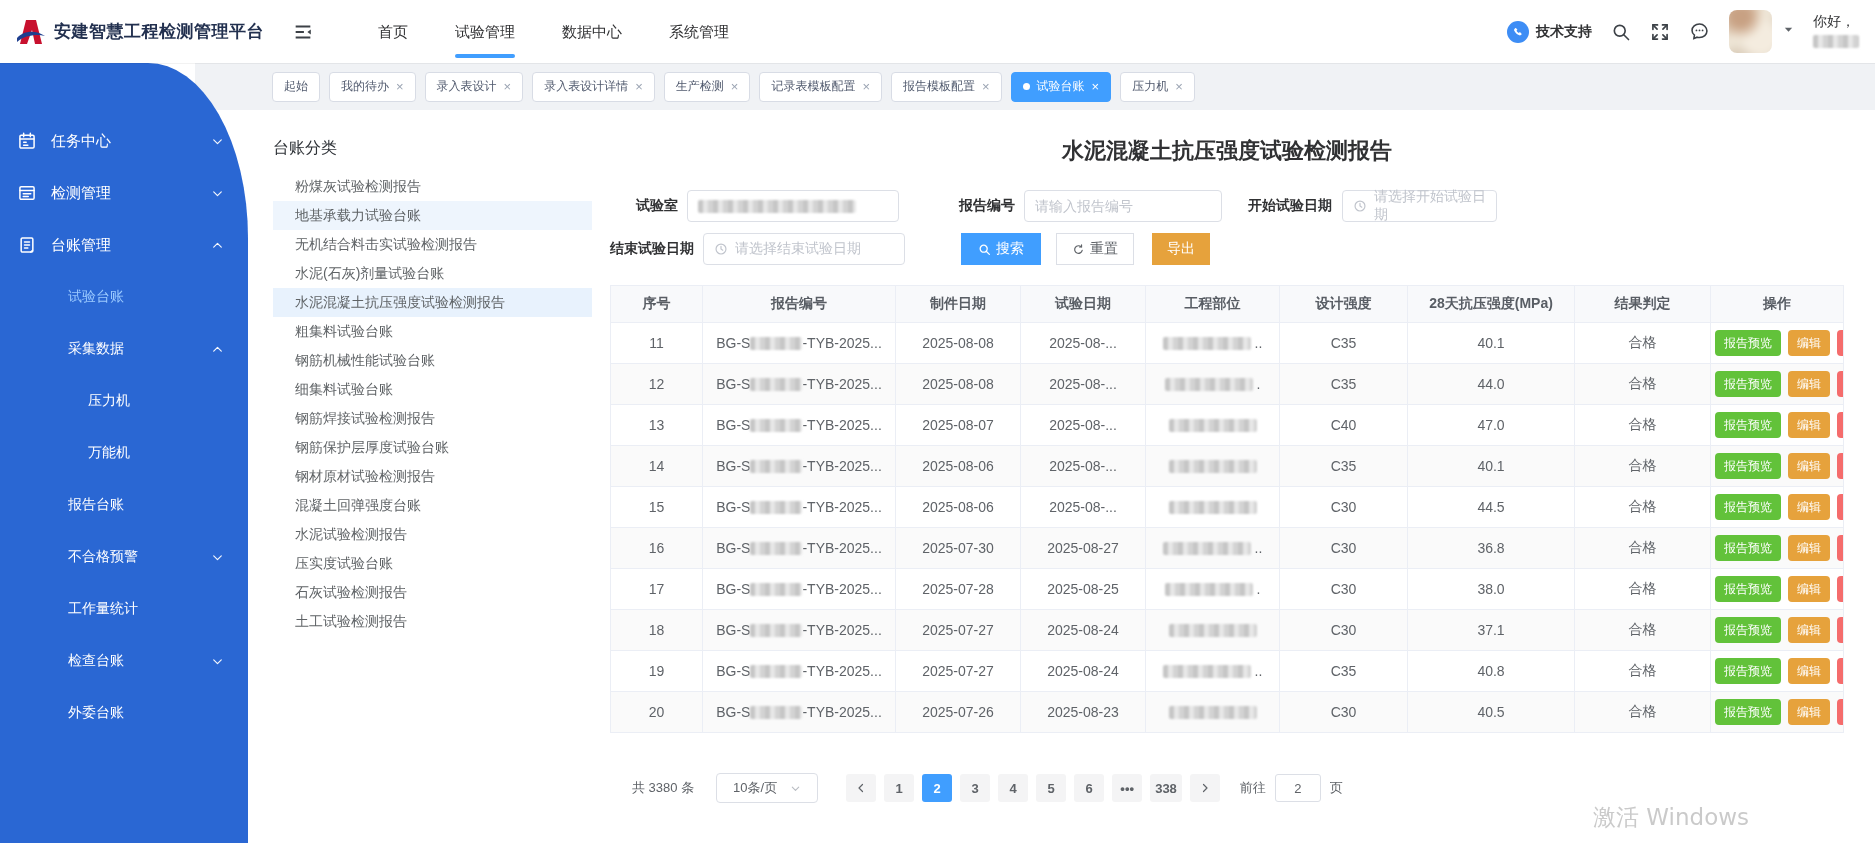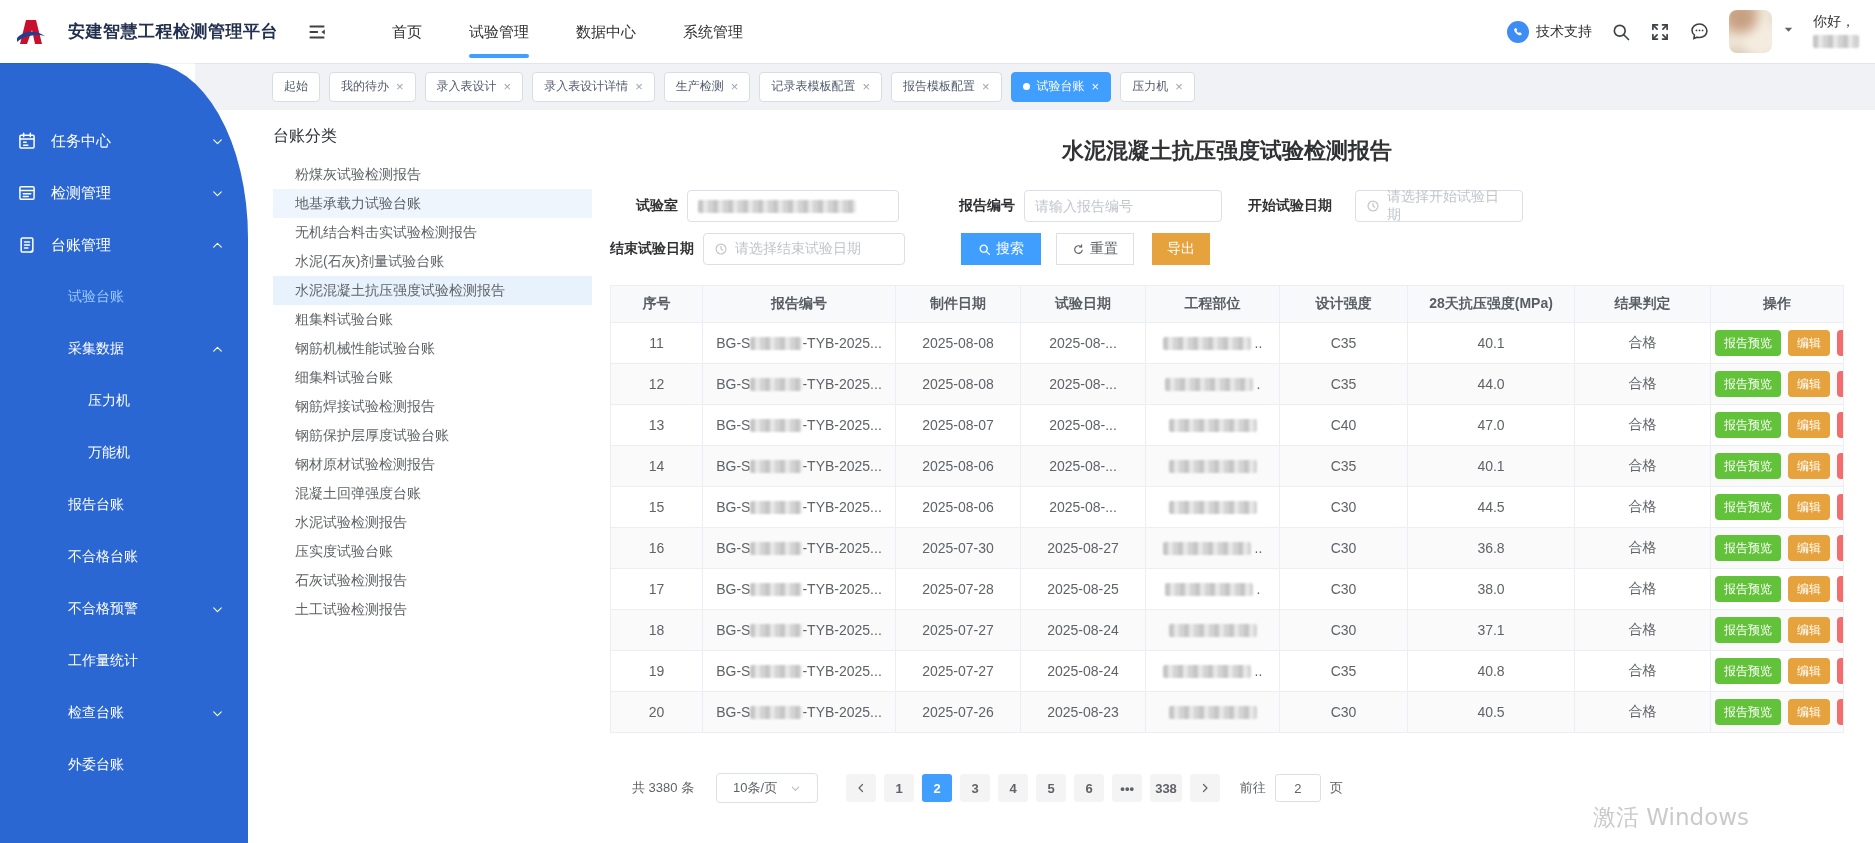--- a/index.html
+++ b/index.html
@@ -4,28 +4,28 @@
 <style>
   * { margin:0; padding:0; box-sizing:border-box; }
   html,body { width:1875px; height:843px; }
   body { position:relative; overflow:hidden; background:#fff;
          font-family:"Liberation Sans","DejaVu Sans",sans-serif; color:#303133; }
 
   
   .hdr { position:absolute; top:0; left:0; right:0; height:63px; background:#fff; z-index:6;
          display:flex; align-items:center; box-shadow:0 1px 0 rgba(0,0,0,.05); }
   .logo { margin-left:12px; display:flex; align-items:center; }
-  .app-title { font-size:17px; font-weight:bold; color:#22304f; margin-left:20px; letter-spacing:.5px; }
+  .app-title { font-size:17px; font-weight:bold; color:#22304f; margin-left:6px; letter-spacing:.5px; }
   .collapse { margin-left:28px; color:#3c4147; display:flex; cursor:pointer; }
   .nav { display:flex; margin-left:64px; gap:47px; height:63px; }
   .nav-item { font-size:15px; color:#303133; line-height:63px; position:relative; cursor:pointer; white-space:nowrap; }
   .nav-item.active::after { content:""; position:absolute; left:0; right:0; bottom:5px; height:4px;
                             border-radius:2px; background:#409eff; }
   .h-right { margin-left:auto; display:flex; align-items:center; margin-right:16px; gap:19px; }
-  .support { display:flex; align-items:center; gap:7px; font-size:14px; color:#303133; cursor:pointer; }
+  .support { display:flex; align-items:center; gap:7px; font-size:14px; color:#303133; cursor:pointer;font-weight:bold; }
   .phone-badge { width:22px; height:22px; border-radius:50%; background:#3d8df5; display:flex;
                  align-items:center; justify-content:center; }
   .h-icon { color:#3c4147; display:flex; cursor:pointer; }
   .avatar-wrap { width:43px; height:43px; border-radius:8px; overflow:hidden; position:relative; cursor:pointer; }
   .avatar-blur { position:absolute; inset:-5px; filter:blur(3px);
       background:
         radial-gradient(circle at 32% 22%, #c8a183 0 16%, rgba(0,0,0,0) 42%),
         radial-gradient(circle at 68% 62%, #f4ecdf 0 30%, rgba(0,0,0,0) 62%),
         linear-gradient(140deg,#d9c5ad,#efe7d8 45%,#b9a288 78%,#e7ddcc); }
   .caret { color:#5f6368; margin-left:-8px; align-self:flex-end; margin-bottom:14px; cursor:pointer; }
@@ -50,21 +50,21 @@
          border:1px solid #d8dce5; border-radius:4px; padding:0 11px; font-size:12px;
          color:#515a6e; gap:7px; cursor:pointer; white-space:nowrap; }
   .tab .x { color:#9aa3b2; font-size:13px; }
   .tab .dot { width:7px; height:7px; border-radius:50%; background:#fff; }
   .tab.active { background:#409eff; border-color:#409eff; color:#fff; }
   .tab.active .x { color:#fff; }
 
   
   .content { position:absolute; top:110px; left:248px; right:0; bottom:0; background:#fff;
              display:flex; z-index:1; }
-  .cats { width:344px; padding:16px 0 0 25px; flex:0 0 auto; }
+  .cats { width:344px; padding:28px 0 0 25px; flex:0 0 auto; }
   .cats-title { font-size:16px; color:#2e3237; margin-bottom:13px; }
   .cat-item { height:29px; line-height:29px; font-size:14px; color:#5f6366; padding-left:22px;
               white-space:nowrap; cursor:pointer; }
   .cat-item.hl { background:#eef5fd; }
   .cat-item.sel { background:#e8f2fd; }
 
   .main { flex:1; padding:0 32px 0 18px; }
   .main-title { text-align:center; font-size:22px; font-weight:bold; color:#303133; margin-top:26px; }
   .frow { display:flex; align-items:center; }
   .frow1 { margin-top:24px; }
@@ -234,23 +234,20 @@
     <div class="s-item lvl3">
       <span class="s-label">压力机</span>
     </div>
     <div class="s-item lvl3">
       <span class="s-label">万能机</span>
     </div>
     <div class="s-item lvl2">
       <span class="s-label">报告台账</span>
     </div>
     <div class="s-item lvl2">
-      <span class="s-label">不合格台账</span>
-    </div>
-    <div class="s-item lvl2">
       <span class="s-label">不合格预警</span>
       <span class="chev">
         <svg width="13" height="13" viewBox="0 0 24 24" fill="none" stroke="currentColor" stroke-width="2.2" stroke-linecap="round" stroke-linejoin="round">
           <path d="M5 9l7 7 7-7"></path>
         </svg>
       </span>
     </div>
     <div class="s-item lvl2">
       <span class="s-label">工作量统计</span>
     </div>
@@ -334,21 +331,21 @@
     <div class="main-title">水泥混凝土抗压强度试验检测报告</div>
 
     <div class="frow frow1">
       <span class="flabel" style="margin-left:26px">试验室</span>
       <span class="finput" style="width:212px;margin-left:9px">
         <span class="rd" style="width:158px"></span>
       </span>
       <span class="flabel" style="margin-left:60px">报告编号</span>
       <input class="finput" style="width: 198px; margin-left: 9px;" placeholder="请输入报告编号">
       <span class="flabel" style="margin-left:26px">开始试验日期</span>
-      <span class="finput" style="width:168px;margin-left:23px">
+      <span class="finput" style="width:155px;margin-left:10px">
         <span style="display:flex">
           <svg width="14" height="14" viewBox="0 0 24 24" fill="none" stroke="#c0c4cc" stroke-width="2" stroke-linecap="round">
             <circle cx="12" cy="12" r="8.5"></circle>
               <path d="M12 7.5V12l3 2"></path>
             </svg>
         </span>
         <span>请选择开始试验日期</span>
       </span>
     </div>
 

